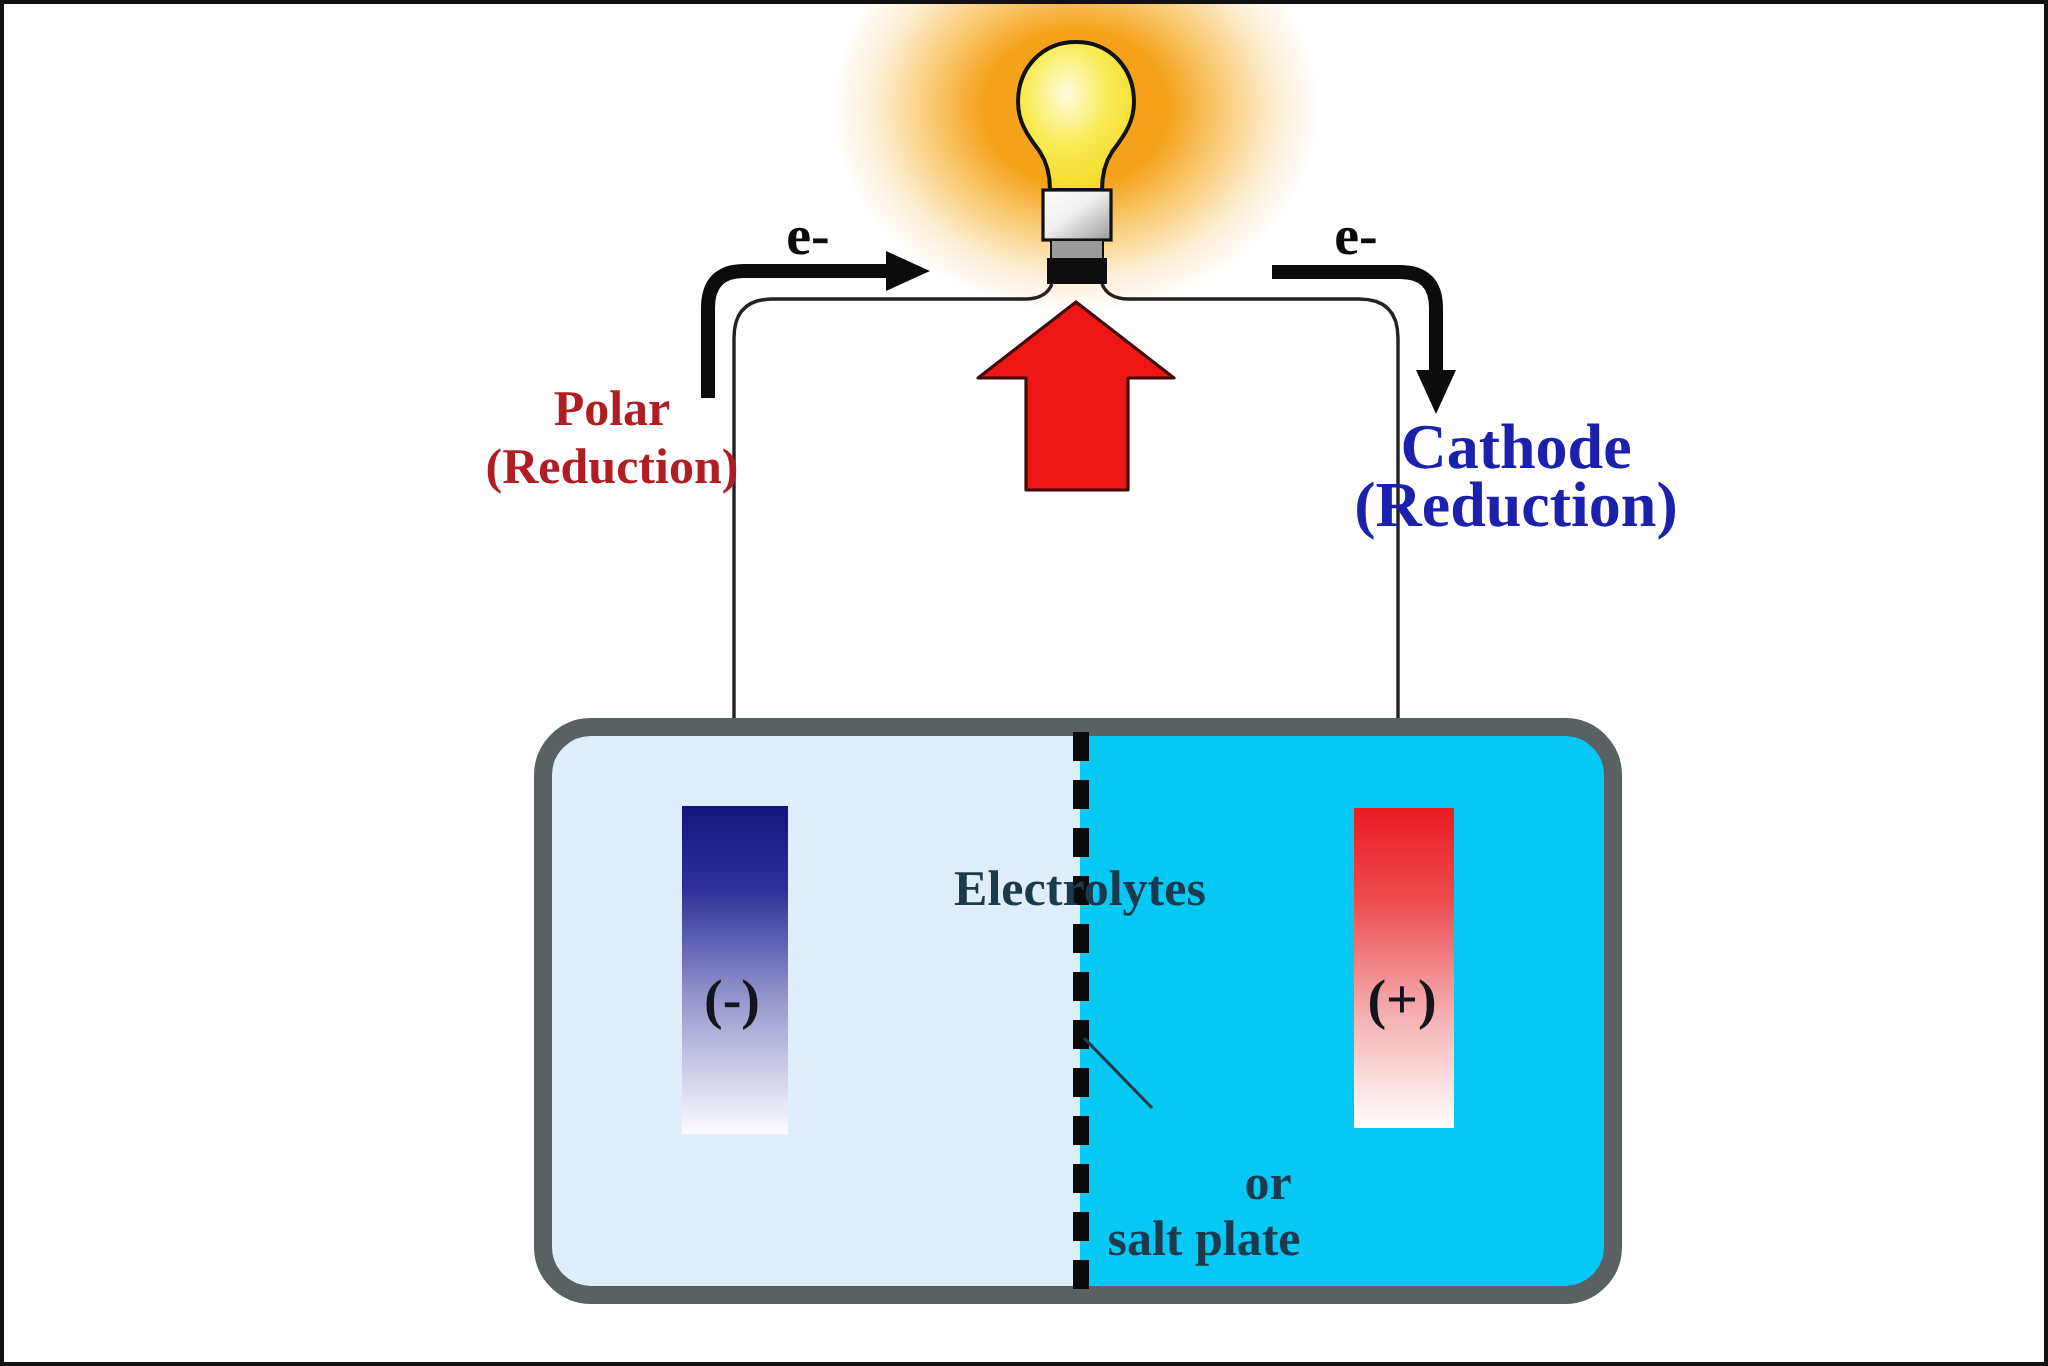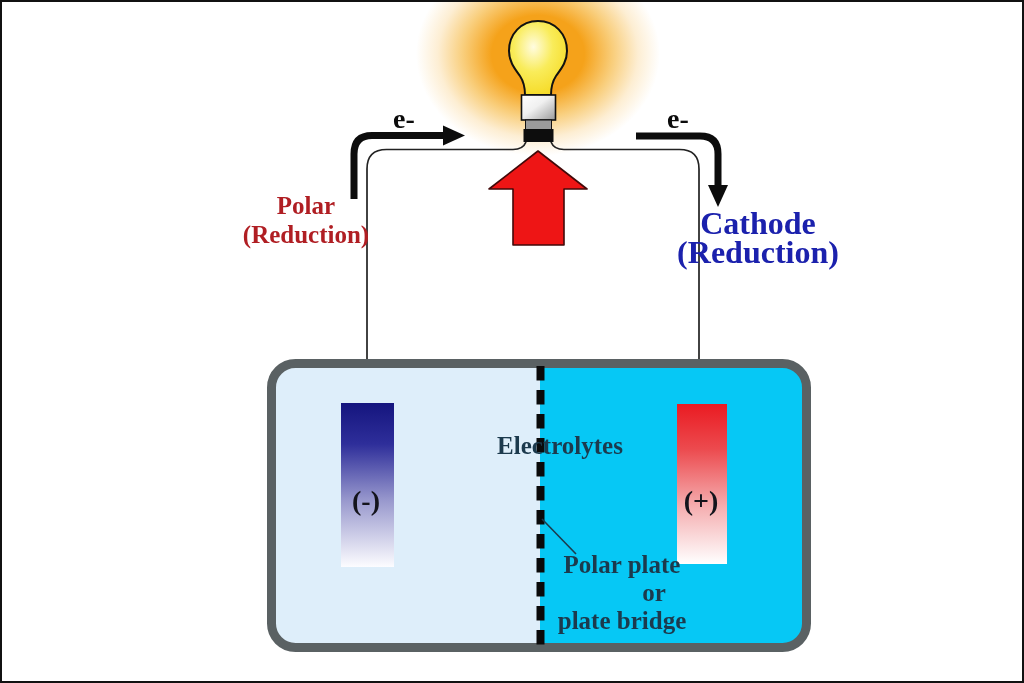--- a/index.html
+++ b/index.html
@@ -17,21 +17,21 @@
     position:absolute;
     transform:translate(-50%,-50%);
     font-weight:bold;
     white-space:nowrap;
     line-height:1;
     user-select:none;
   }
   .lbl-e{font-size:28px;color:#0b0b0b;}
   .lbl-anode{font-size:25px;color:var(--anode-text,#b01e23);}
   .lbl-cathode{font-size:32px;color:var(--cathode-text,#1b21ad);font-family:Liberation Serif, serif;}
-  .lbl-dark{font-size:25px;color:var(--label-text,#1c3a4d);margin-left:20px;}
+  .lbl-dark{font-size:25px;color:var(--label-text,#1c3a4d);}
   .lbl-terminal{font-size:28px;color:#14141c;font-weight:bold;}
 </style>
 </head>
 <body>
 
 <div id="stage">
 
   <svg id="scene" width="1020" height="679" viewBox="0 0 1020 679">
     <defs>
       <radialGradient id="glowGrad" cx="0.5" cy="0.5" r="0.5">
@@ -119,17 +119,16 @@
   <div class="lbl lbl-anode" style="left:304px;top:232px;">(Reduction)</div>
 
   <div class="lbl lbl-cathode" style="left:756px;top:221px;">Cathode</div>
   <div class="lbl lbl-cathode" style="left:756px;top:250px;">(Reduction)</div>
 
   <div class="lbl lbl-dark" style="left:538px;top:443px;">Electrolytes</div>
 
   <div class="lbl lbl-terminal" style="left:364px;top:499px;">(-)</div>
   <div class="lbl lbl-terminal" style="left:699px;top:499px;">(+)</div>
 
-  <div class="lbl lbl-dark" style="left:600px;top:562px;">Polar plate</div>
   <div class="lbl lbl-dark" style="left:632px;top:590px;">or</div>
-  <div class="lbl lbl-dark" style="left:600px;top:618px;">plate bridge</div>
+  <div class="lbl lbl-dark" style="left:600px;top:618px;">salt plate</div>
 
 </div>
 
 </body></html>

